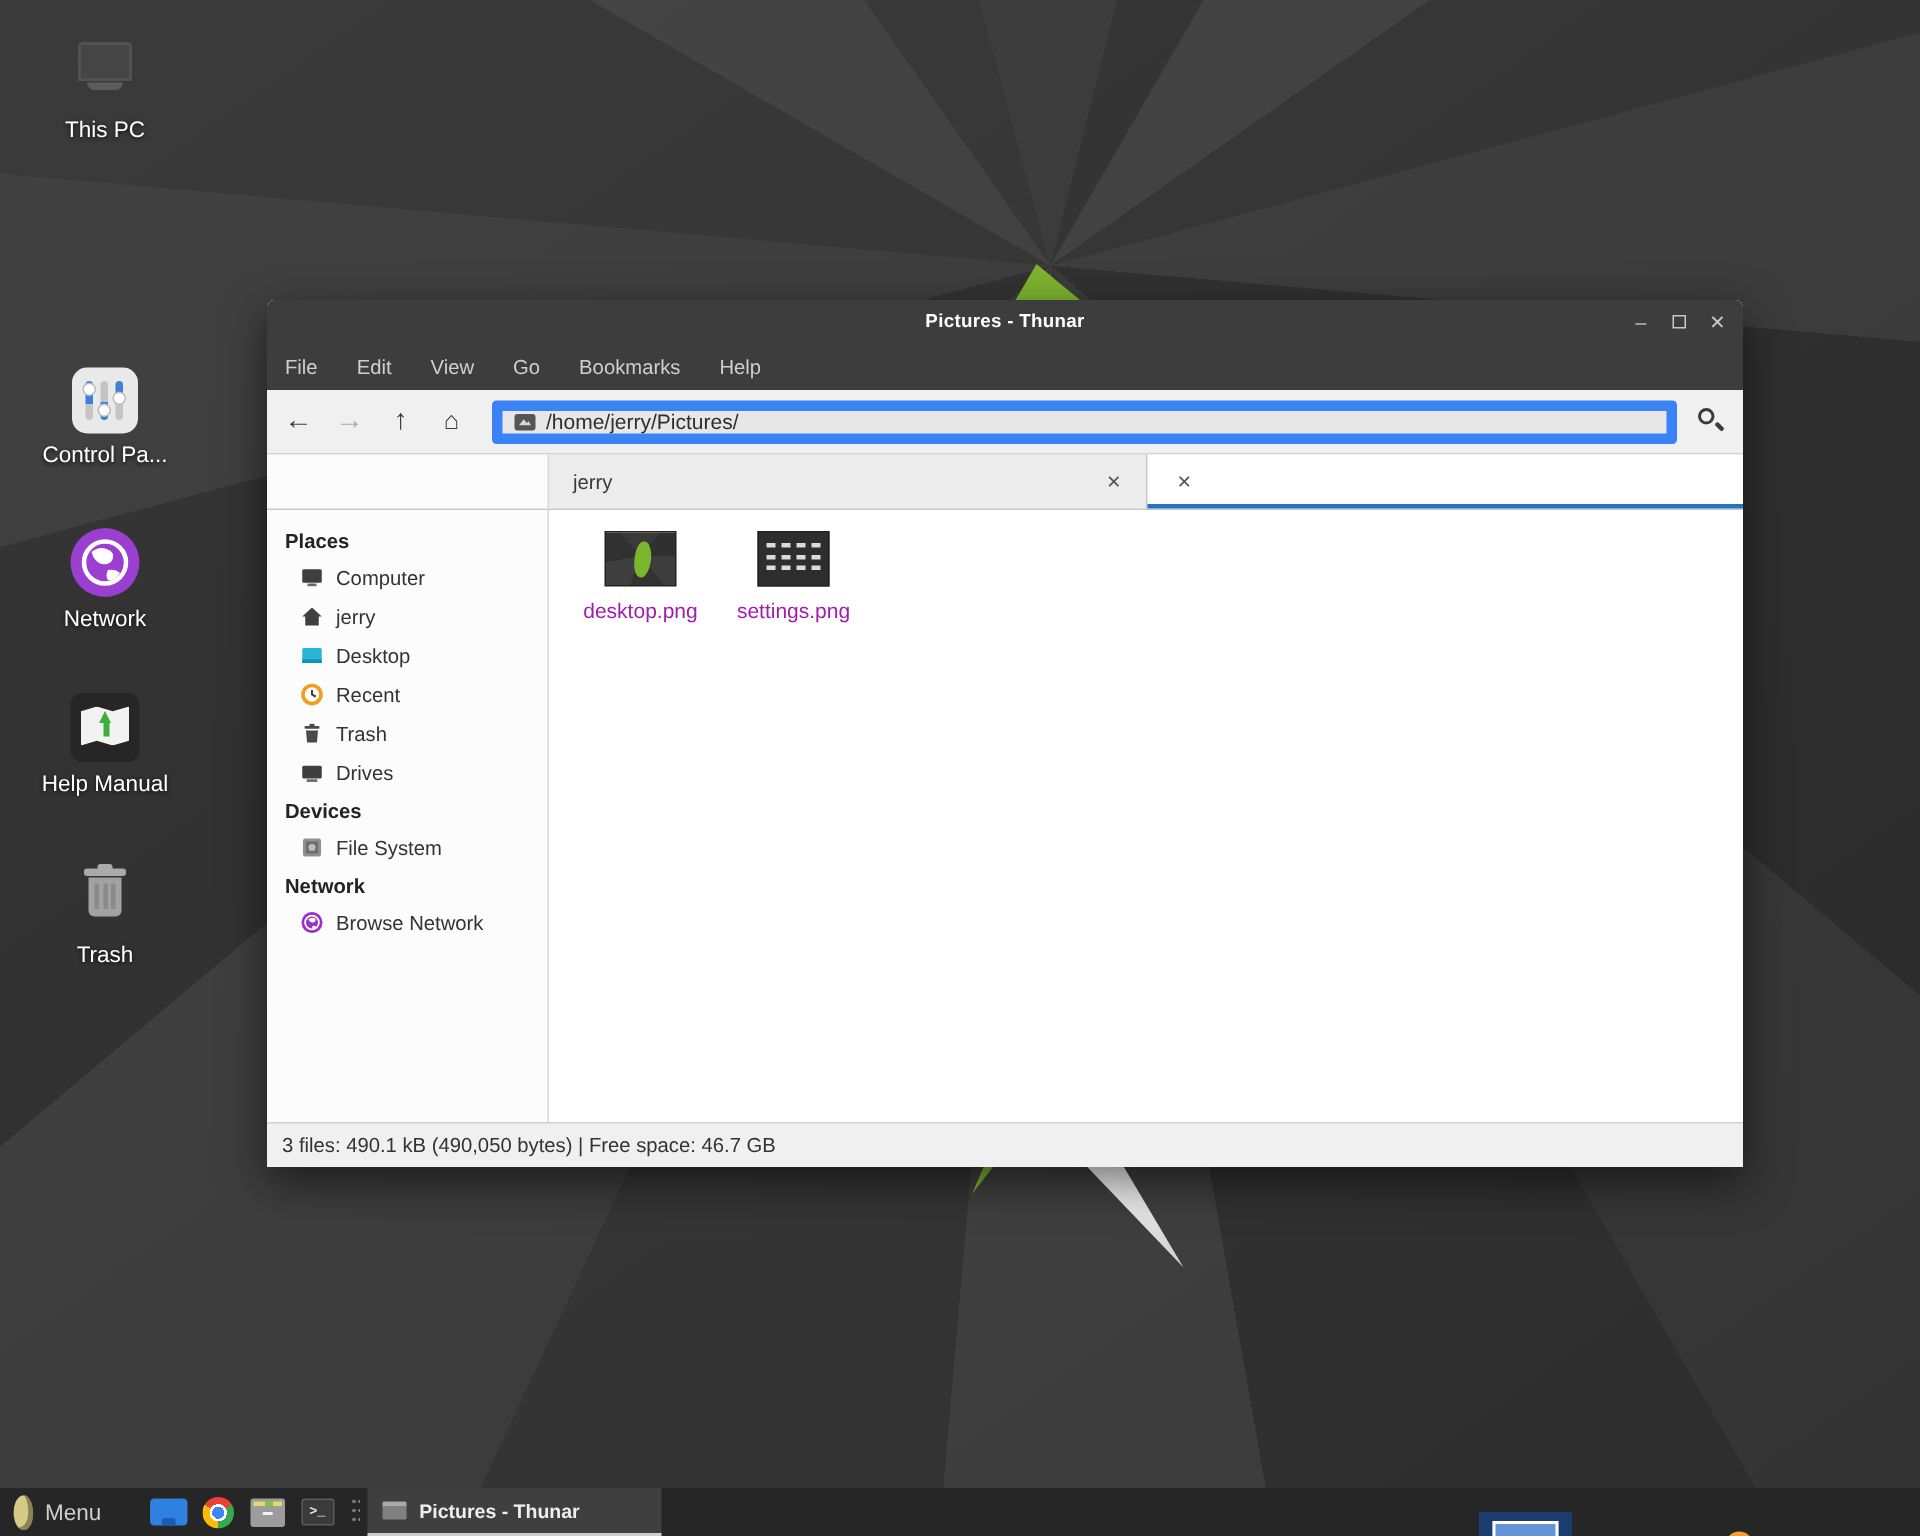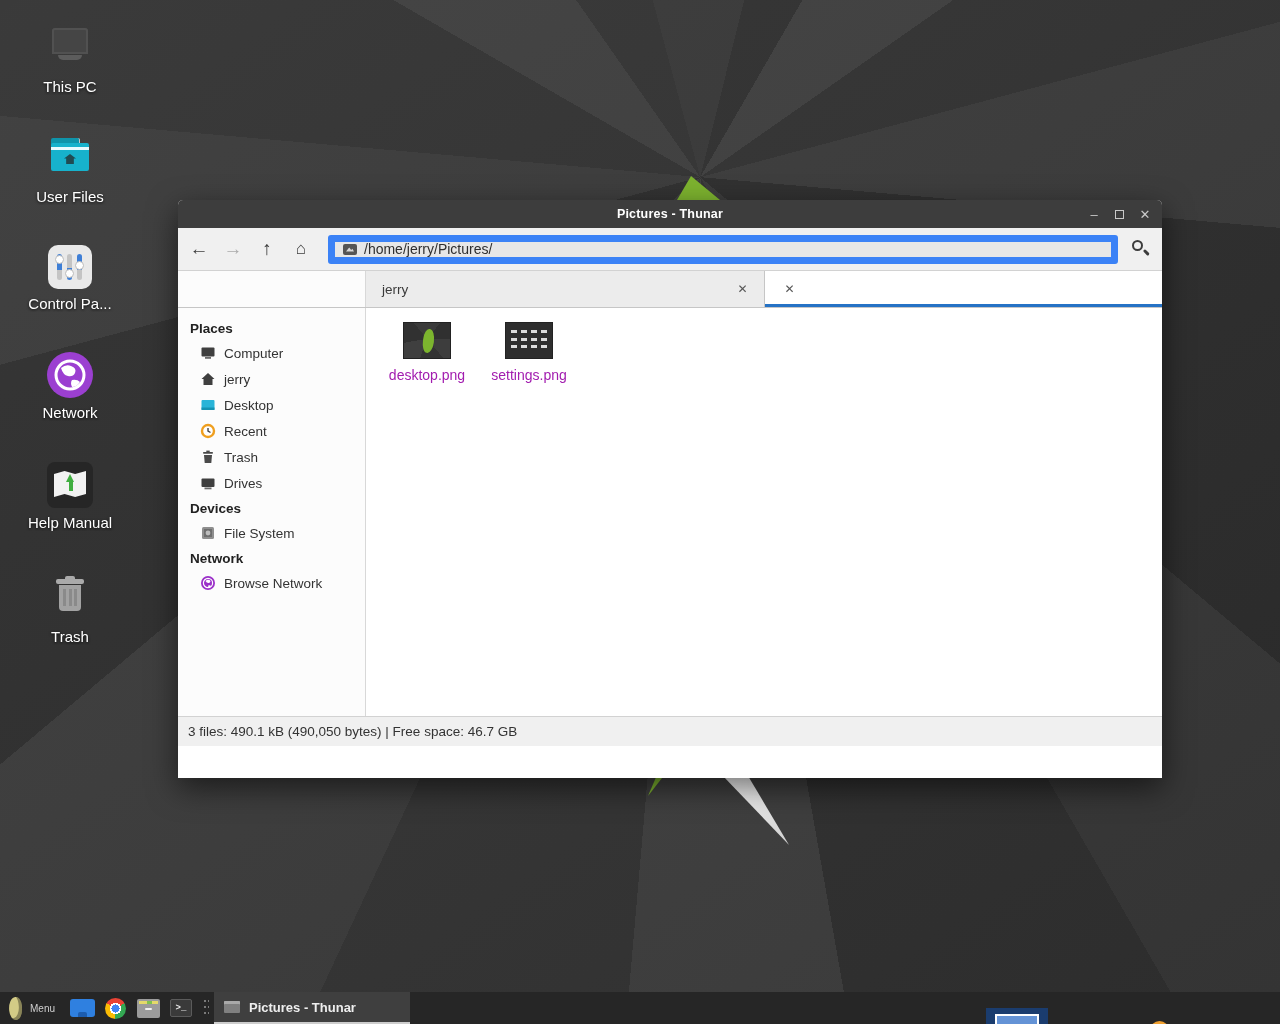--- a/index.html
+++ b/index.html
@@ -128,21 +128,21 @@
 
   .statusbar { height:30px; background:#f0f0f0; border-top:1px solid #d2d2d2;
     display:flex; align-items:center; padding-left:10px; font-size:13.5px; color:#333; }
 
   
   .taskbar { position:absolute; left:0; bottom:0; width:1280px; height:32px; background:#262626;
     display:flex; align-items:center; }
   .mint-logo { width:13px; height:23px; margin:0 8px 0 9px; background:#d3cb86;
     border-radius:60% 40% 55% 45%; transform:rotate(-6deg);
     box-shadow:inset -3px -2px 0 rgba(0,0,0,.35); cursor:pointer; }
-  .menu-lbl { color:#cfcfcf; font-size:10px; margin-right:14px; cursor:pointer; }
+  .menu-lbl { color:#cfcfcf; font-size:15px; margin-right:32px; cursor:pointer; }
   .launcher { width:26px; height:26px; margin-right:7px; display:flex; align-items:center; justify-content:center; cursor:pointer; }
   .l-win { width:25px; height:18px; background:#2f80e0; border-radius:3px; position:relative; }
   .l-win:after { content:""; position:absolute; left:8px; bottom:0; width:9px; height:5px; background:#1c5cae; border-radius:2px 2px 0 0; }
   .l-chrome { width:21px; height:21px; border-radius:50%;
     background:
       radial-gradient(circle at 50% 50%, #4285f4 0 27%, #fff 27% 39%, transparent 39%),
       conic-gradient(from 60deg, #34a853 0 120deg, #fbbc05 120deg 240deg, #ea4335 240deg 360deg); }
   .l-cab { width:23px; height:19px; background:#9c9c9c; border-radius:2px; position:relative; }
   .l-cab:before { content:""; position:absolute; left:2px; top:2px; width:19px; height:3px;
     background:linear-gradient(90deg,#e5d96a 0 40%, #7fc24f 40% 70%, #e5d96a 70%); }
@@ -178,29 +178,20 @@
   <div class="mint-sliver"></div>
   <div class="white-blade"></div>
 
   <div class="dicon" style="top:22px">
     <div class="glyph i-laptop">
         <div class="scr"></div>
         <div class="base"></div>
       </div>
     <div class="lbl">This PC</div>
   </div>
-  <div class="dicon" style="top:132px">
-    <div class="glyph i-folder">
-      <div class="tab"></div>
-        <div class="body"></div>
-        <div class="stripe"></div>
-        <div class="home"></div>
-      </div>
-    <div class="lbl">User Files</div>
-  </div>
   <div class="dicon" style="top:242px">
     <div class="glyph i-sliders">
       <div class="tr b" style="left:9px"></div>
         <div class="tr" style="left:19px;background:linear-gradient(#c4c4c4 0 55%,#3f7fd6 55%)"></div>
         <div class="tr b" style="left:29px"></div>
       <div class="kn" style="left:7px;top:10px"></div>
         <div class="kn" style="left:17px;top:24px"></div>
         <div class="kn" style="left:27px;top:16px"></div>
     </div>
     <div class="lbl">Control Pa...</div>
@@ -236,20 +227,28 @@
   </div>
 
   <div class="window">
     <div class="titlebar">
       <span class="t">Pictures - Thunar</span>
       <div class="winctl">
         <span>–</span>
         <span class="max"></span>
         <span>✕</span>
       </div>
+    </div>
+    <div class="menubar">
+      <span>File</span>
+      <span>Edit</span>
+      <span>View</span>
+      <span>Go</span>
+      <span>Bookmarks</span>
+      <span>Help</span>
     </div>
     <div class="toolbar">
       <span class="navbtn">←</span>
       <span class="navbtn disabled">→</span>
       <span class="navbtn">↑</span>
       <span class="navbtn" style="font-size:17px">⌂</span>
       <div class="pathbar">
         <span class="pic"></span>
         <span class="p">/home/jerry/Pictures/</span>
       </div>

